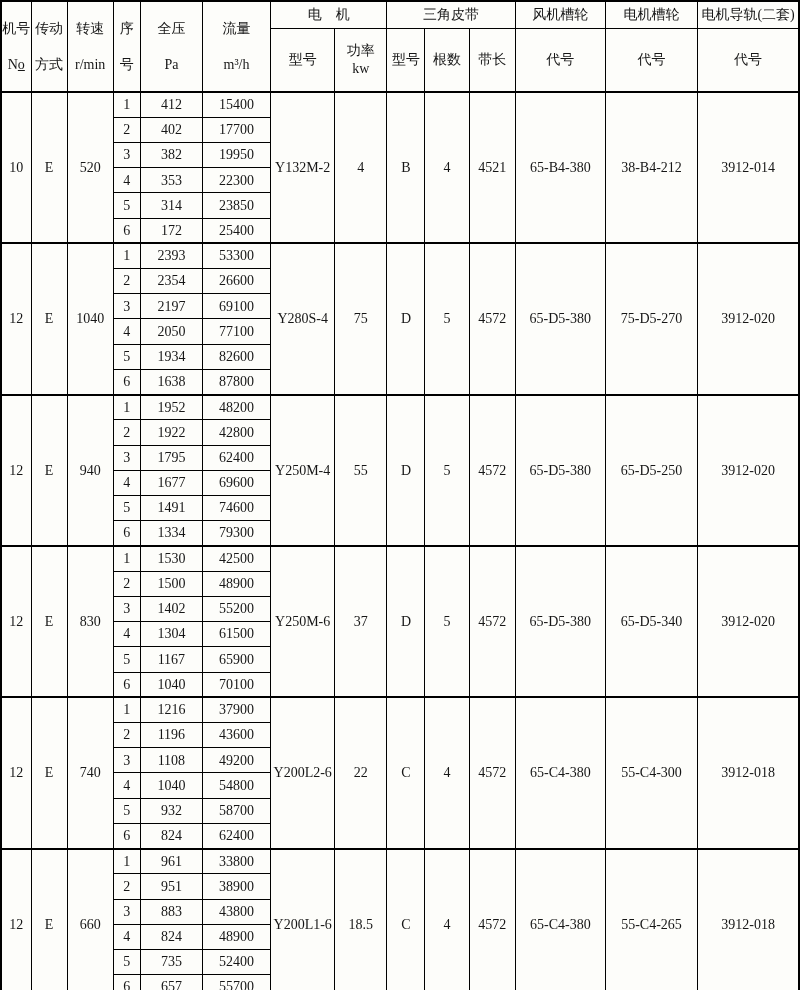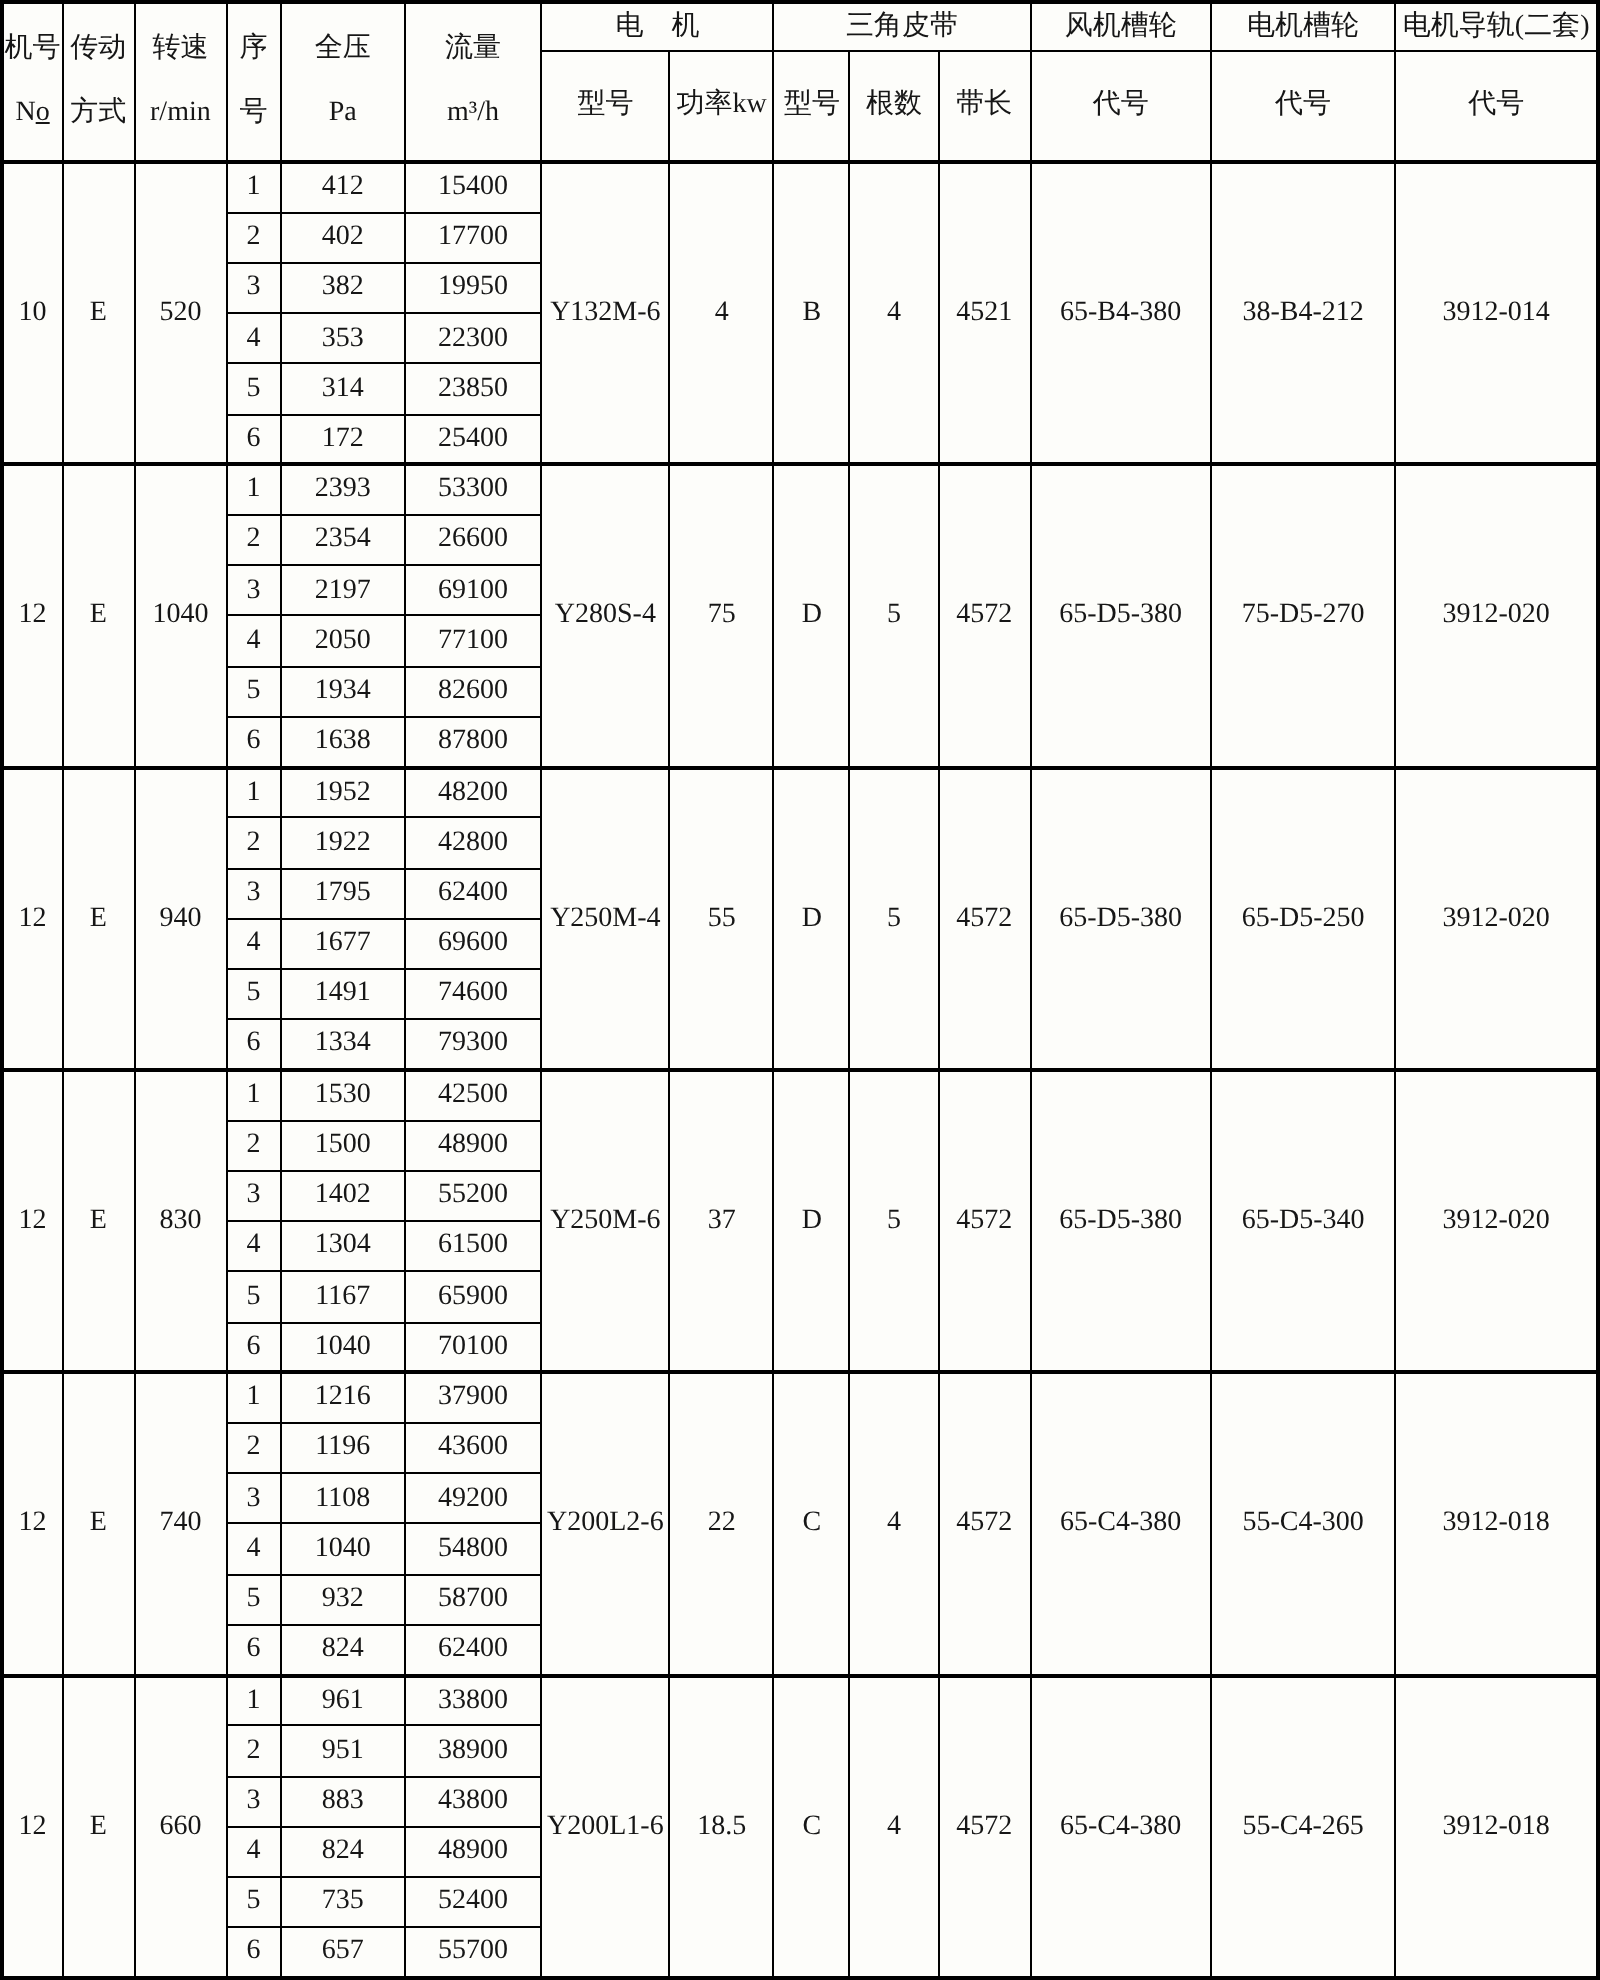--- a/index.html
+++ b/index.html
@@ -36,25 +36,25 @@
   thead tr.h2 { height: 56px; margin-left: 44px; }
   tbody tr { height: 25.2px; }
   
   tbody tr.block-start td { border-top: 2px solid #000; }
   thead tr.h2 th { border-bottom: 2px solid #000; }
   
   th.twoline .stack {
     display: flex;
     flex-direction: column;
     justify-content: space-evenly;
-    height: 78px;
+    height: 89px;
   }
   th .sub2 {
     display: flex;
-    flex-direction: row;
+    flex-direction: column;
     justify-content: center;
     font-family: Liberation Serif, serif;
   }
   .ul { text-decoration: underline; }
 </style>
 </head>
 <body>
 
 <table class="spec">
   <colgroup>
@@ -134,21 +134,21 @@
     </tr>
   </thead>
   <tbody>
       <tr class="block-start">
         <td rowspan="6">10</td>
         <td rowspan="6">E</td>
         <td rowspan="6">520</td>
         <td>1</td>
         <td>412</td>
         <td>15400</td>
-        <td rowspan="6">Y132M-6</td>
+        <td rowspan="6">Y132M-2</td>
         <td rowspan="6">4</td>
         <td rowspan="6">B</td>
         <td rowspan="6">4</td>
         <td rowspan="6">4521</td>
         <td rowspan="6">65-B4-380</td>
         <td rowspan="6">38-B4-212</td>
         <td rowspan="6">3912-014</td>
       </tr>
       <tr>
         <td>2</td>

